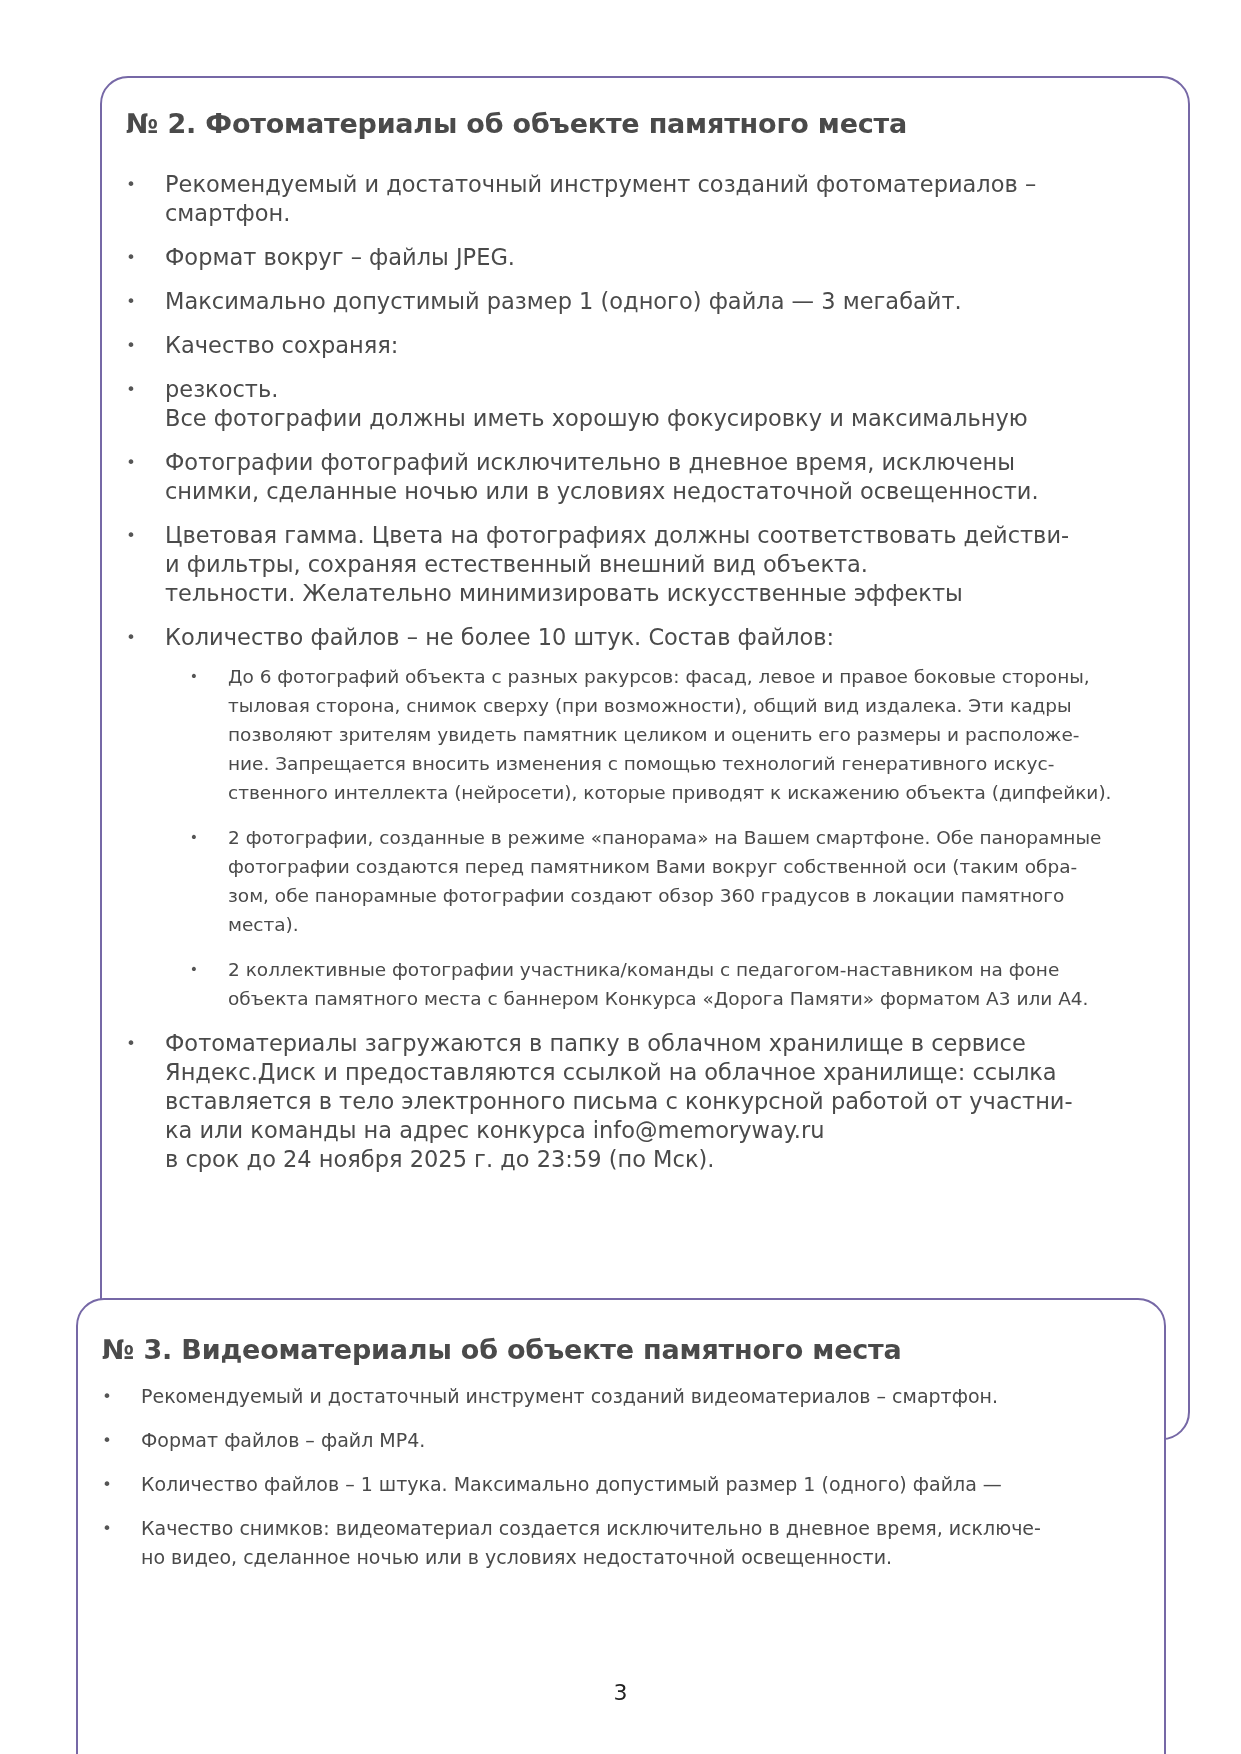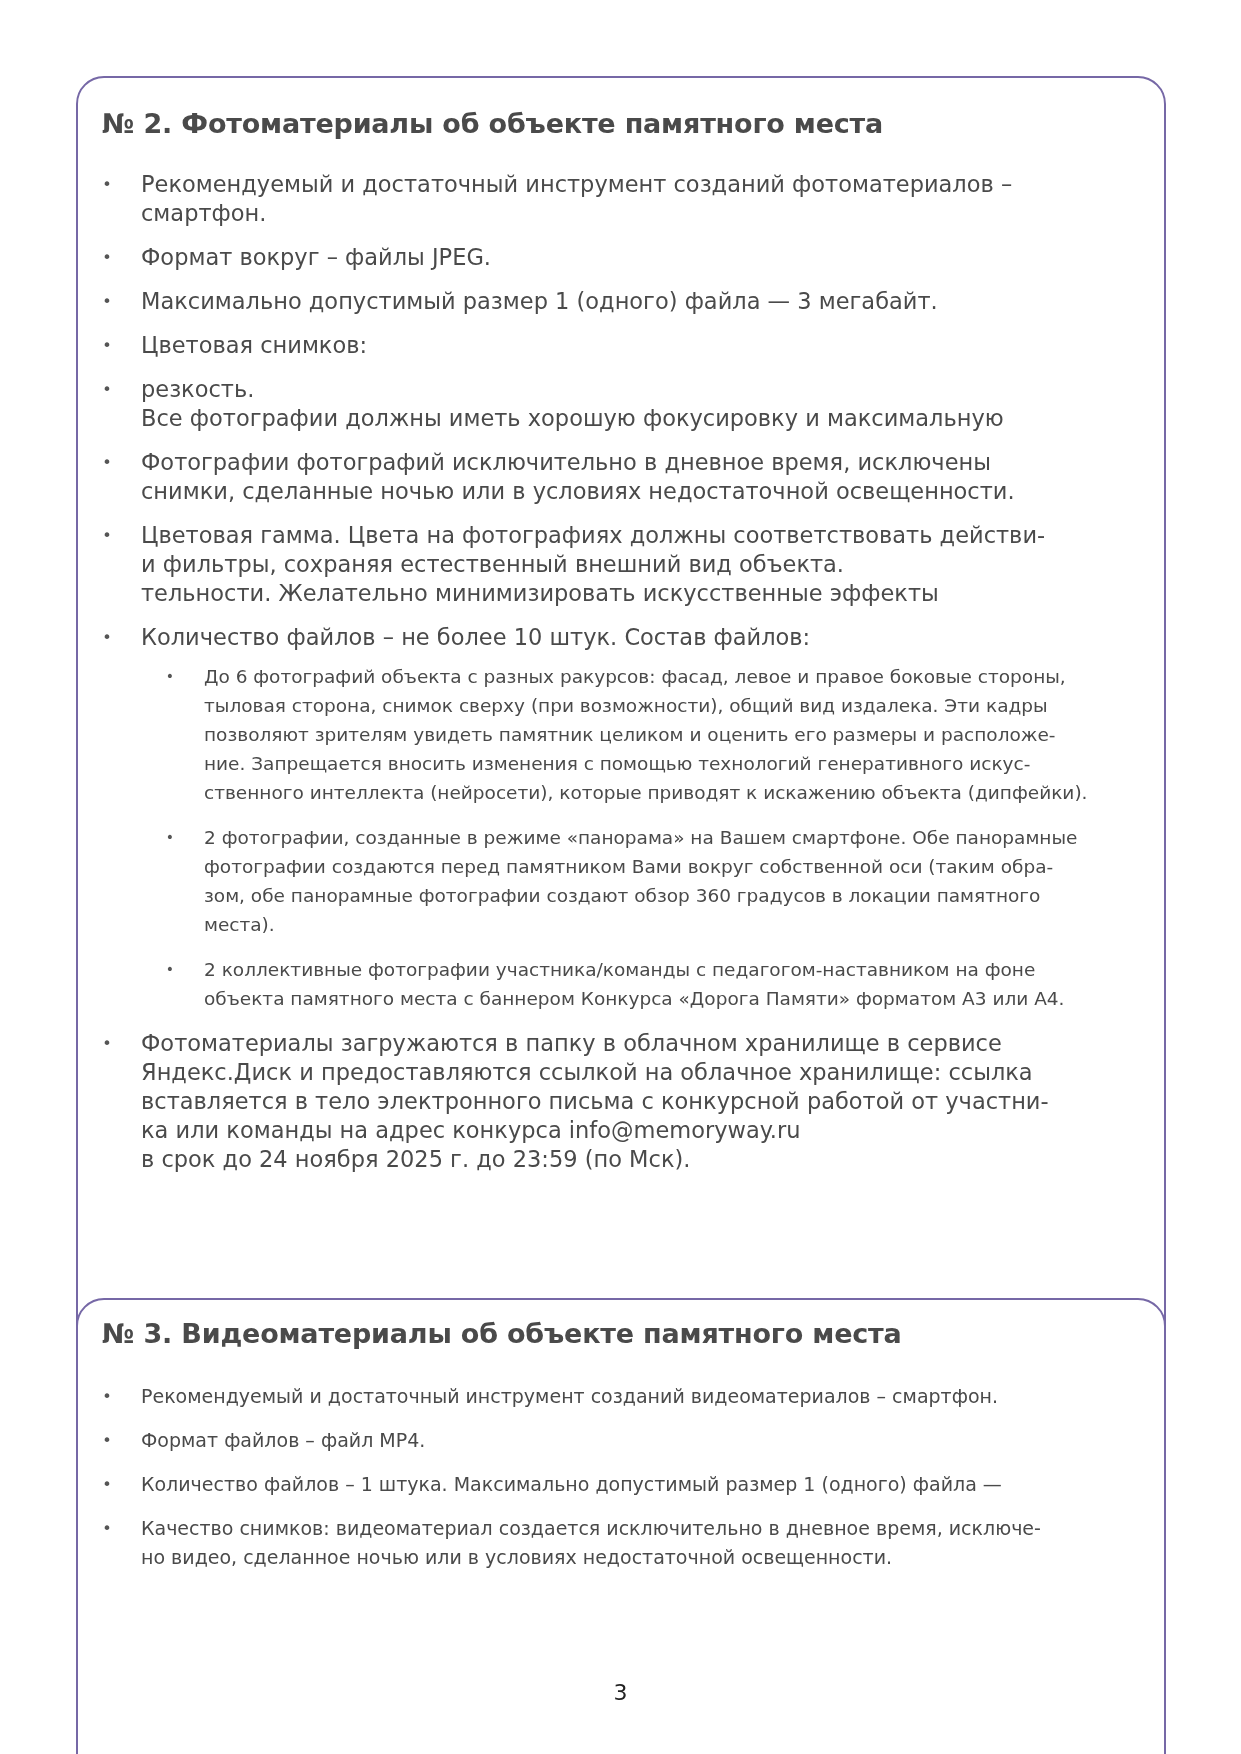--- a/index.html
+++ b/index.html
@@ -20,37 +20,38 @@
       left: 76px;
       width: 1090px;
       border: 2px solid #7668a6;
       border-radius: 28px;
       box-sizing: border-box;
       background: #ffffff;
     }
     #card-photo {
       top: 76px;
       height: 1364px;
+      margin-left: 24px;
     }
     #card-video {
       top: 1298px;
       height: 520px;
     }
     .card-title {
       position: absolute;
       left: 24px;
       margin: 0;
       font-weight: bold;
       font-size: 27px;
       letter-spacing: -0.2px;
       color: #4a4a4a;
       white-space: nowrap;
     }
     #card-photo .card-title { top: 30px; }
-    #card-video .card-title { top: 18px; }
+    #card-video .card-title { top: 34px; }
 
     ul.items {
       list-style: none;
       margin: 0;
       padding: 0;
       position: absolute;
       left: 24px;
       right: 30px;
     }
     #card-photo ul.items {
@@ -119,21 +120,21 @@
   </style>
 </head>
 <body>
 
 <section class="card" id="card-photo">
   <h2 class="card-title">№ 2. Фотоматериалы об объекте памятного места</h2>
   <ul class="items" id="photo-items">
       <li><span class="bullet">•</span><span><span class="line">Рекомендуемый и достаточный инструмент созданий фотоматериалов –</span><span class="line">смартфон.</span></span></li>
       <li><span class="bullet">•</span><span><span class="line">Формат вокруг – файлы JPEG.</span></span></li>
       <li><span class="bullet">•</span><span><span class="line">Максимально допустимый размер 1 (одного) файла — 3 мегабайт.</span></span></li>
-      <li><span class="bullet">•</span><span><span class="line">Цветовая снимков:</span></span></li>
+      <li><span class="bullet">•</span><span><span class="line">Качество сохраняя:</span></span></li>
       <li><span class="bullet">•</span><span><span class="line">резкость.</span><span class="line">Все фотографии должны иметь хорошую фокусировку и максимальную</span></span></li>
       <li><span class="bullet">•</span><span><span class="line">Фотографии фотографий исключительно в дневное время, исключены</span><span class="line">снимки, сделанные ночью или в условиях недостаточной освещенности.</span></span></li>
       <li><span class="bullet">•</span><span><span class="line">Цветовая гамма. Цвета на фотографиях должны соответствовать действи-</span><span class="line">и фильтры, сохраняя естественный внешний вид объекта.</span><span class="line">тельности. Желательно минимизировать искусственные эффекты</span></span></li>
       <li><span class="bullet">•</span><span><span class="line">Количество файлов – не более 10 штук. Состав файлов:</span></span><ul class="sub-items">
           <li><span class="bullet">•</span><span><span class="line">До 6 фотографий объекта с разных ракурсов: фасад, левое и правое боковые стороны,</span><span class="line">тыловая сторона, снимок сверху (при возможности), общий вид издалека. Эти кадры</span><span class="line">позволяют зрителям увидеть памятник целиком и оценить его размеры и расположе-</span><span class="line">ние. Запрещается вносить изменения с помощью технологий генеративного искус-</span><span class="line">ственного интеллекта (нейросети), которые приводят к искажению объекта (дипфейки).</span></span></li>
           <li><span class="bullet">•</span><span><span class="line">2 фотографии, созданные в режиме «панорама» на Вашем смартфоне. Обе панорамные</span><span class="line">фотографии создаются перед памятником Вами вокруг собственной оси (таким обра-</span><span class="line">зом, обе панорамные фотографии создают обзор 360 градусов в локации памятного</span><span class="line">места).</span></span></li>
           <li><span class="bullet">•</span><span><span class="line">2 коллективные фотографии участника/команды с педагогом-наставником на фоне</span><span class="line">объекта памятного места с баннером Конкурса «Дорога Памяти» форматом А3 или А4.</span></span></li>
         </ul></li>
       <li><span class="bullet">•</span><span><span class="line">Фотоматериалы загружаются в папку в облачном хранилище в сервисе</span><span class="line">Яндекс.Диск и предоставляются ссылкой на облачное хранилище: ссылка</span><span class="line">вставляется в тело электронного письма с конкурсной работой от участни-</span><span class="line">ка или команды на адрес конкурса info@memoryway.ru</span><span class="line">в срок до 24 ноября 2025 г. до 23:59 (по Мск).</span></span></li>
     </ul>

